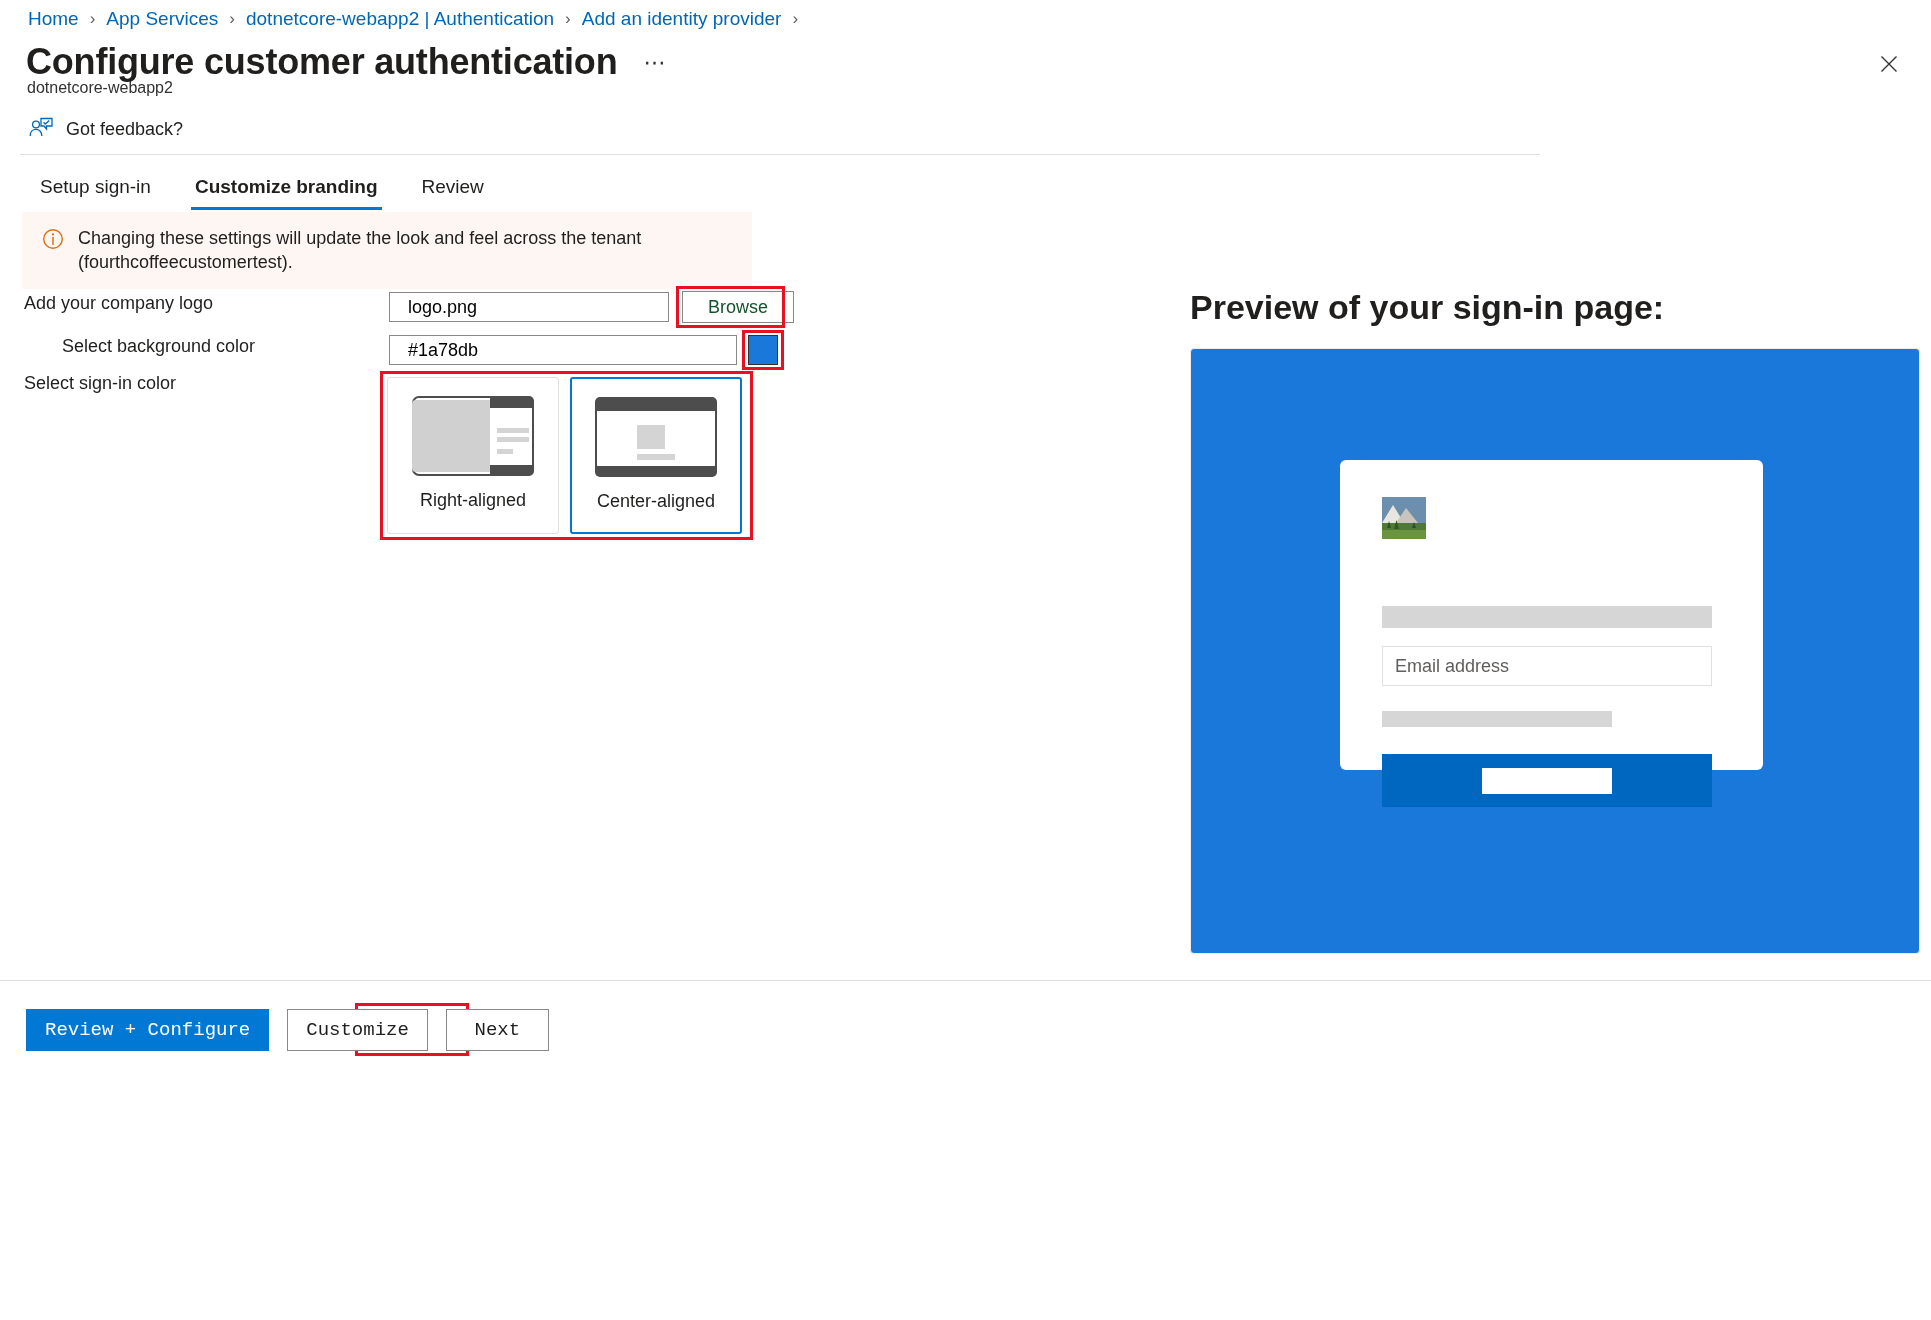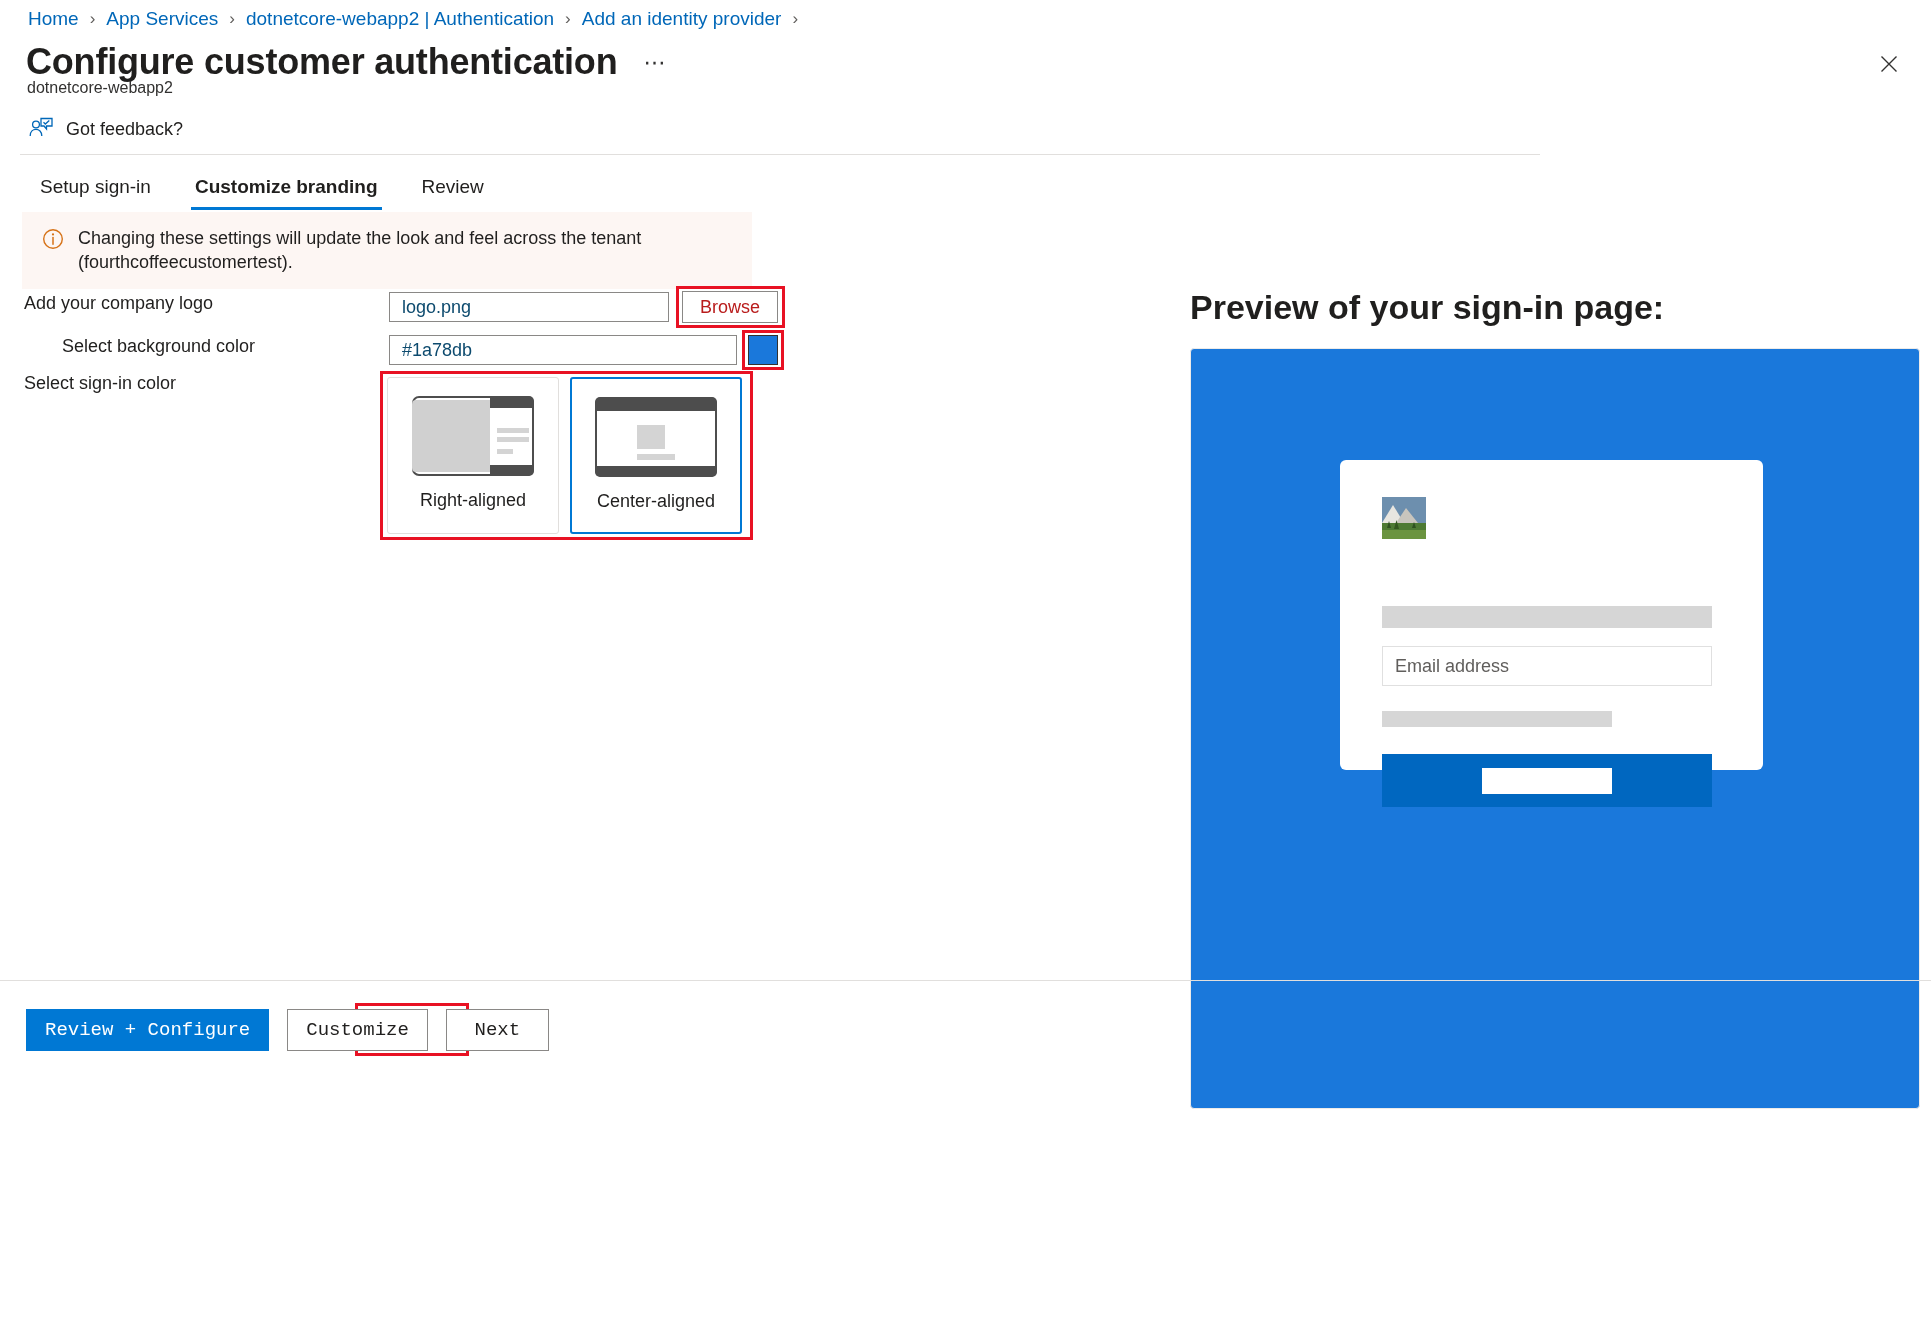--- a/index.html
+++ b/index.html
@@ -84,30 +84,30 @@
   
   .form-label {
     position:absolute; font-size:18px; color:#201f1e;
   }
   .lbl-logo { left:24px; top:293px; }
   .lbl-bg   { left:24px; top:336px;margin-left:38px; }
   .lbl-lay  { left:24px; top:373px; }
 
   .txt-input {
     position:absolute; background:#fff; border:1px solid #8a8886;
-    font-family:"Liberation Sans", sans-serif; font-size:18px; color:#0c4a6e;
-    padding: 0 12px; outline:none;
+    font-family:"Liberation Sans", sans-serif; font-size:18px; color:#000000;
+    padding: 0 18px; outline:none;
   }
   .inp-logo { left:389px; top:292px; width:280px; height:30px; }
   .inp-color{ left:389px; top:335px; width:348px; height:30px; }
   .txt-input::placeholder { color:#605e5c; }
 
   .browse-btn {
-    position:absolute; left:682px; top:291px; width:96px; height:32px;
-    background:#fff; border:1px solid #8a8886; font-size:18px; color:#b91c1c;
+    position:absolute; left:682px; top:291px; width:112px; height:32px;
+    background:#fff; border:1px solid #8a8886; font-size:18px; color:#14532d;
     font-family:"Liberation Sans", sans-serif; cursor:pointer;
     display:flex; align-items:center; justify-content:center;
   }
 
   .color-swatch {
     position:absolute; left:748px; top:335px; width:30px; height:30px;
     border:1px solid #323130; cursor:pointer;
   }
 
   
@@ -170,21 +170,21 @@
   .thumb2-l2 { position:absolute; left:85px; top:41px; width:32px; height:5px; background:#d4d4d4; }
   .thumb2-l3 { position:absolute; left:85px; top:53px; width:16px; height:5px; background:#d4d4d4; }
 
   
   .preview-title {
     position:absolute; left:1190px; top:288px;
     font-size:34px; font-weight:600; color:#201f1e;
   }
   .preview-frame {
     position:absolute; left:1190px; top:348px;
-    width:730px; height:761px;
+    width:730px; height:606px;
     border-radius:4px; border:1px solid #edebe9;
   }
   .signin-card {
     position:absolute; left:149px; top:111px;
     width:423px; height:310px; background:#fff; border-radius:6px;
   }
   .signin-logo {
     position:absolute; left:42px; top:37px; width:44px; height:42px;
     overflow:hidden; background:#5a7a96;
   }

